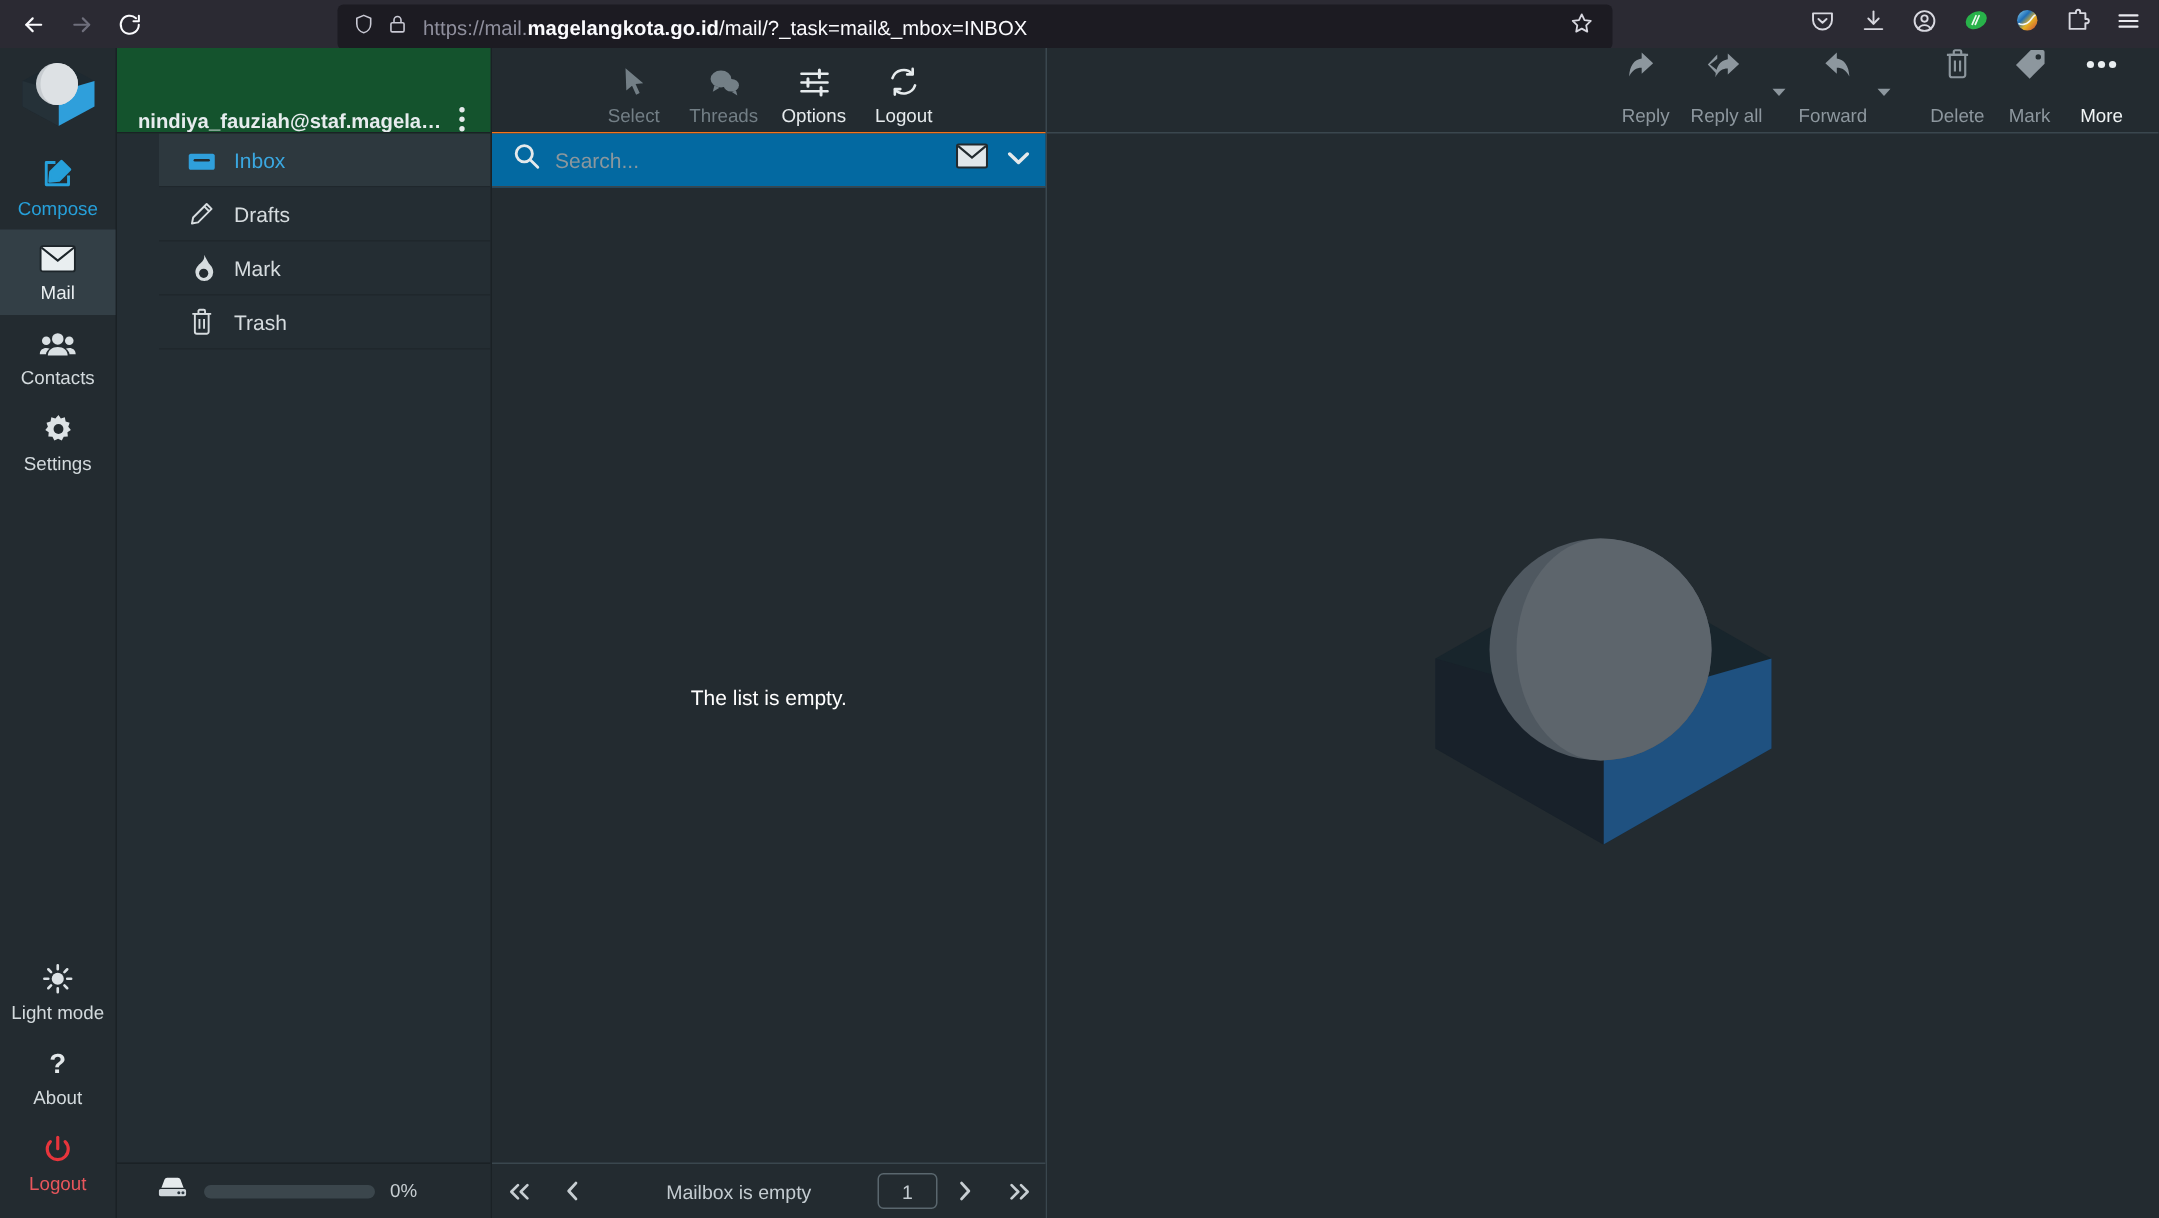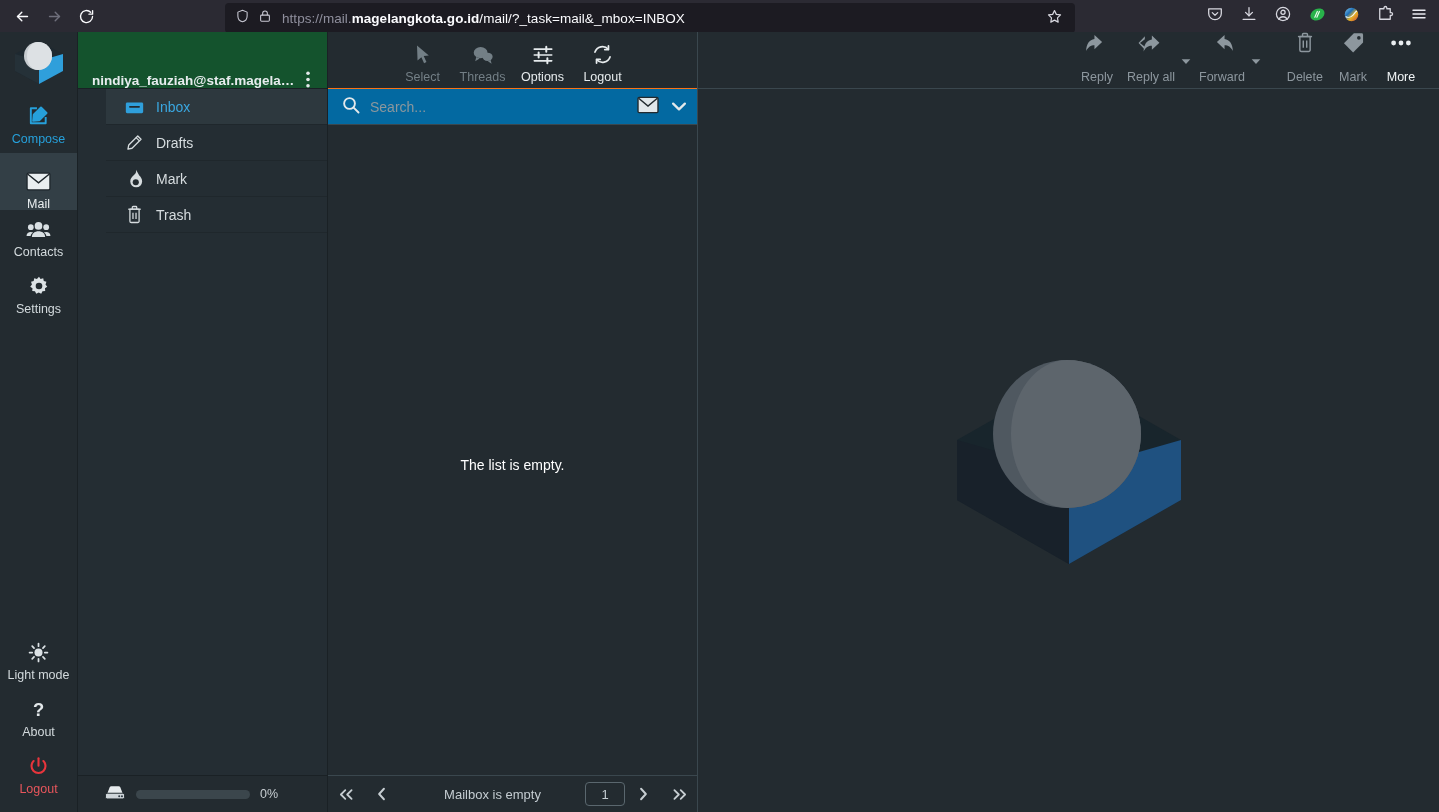--- a/index.html
+++ b/index.html
@@ -78,21 +78,21 @@
     display: flex; flex-direction: column;
     align-items: center; justify-content: center;
     gap: 3px;
     color: #d3dadd;
     font-size: 12.5px;
     text-decoration: none;
     position: relative;
   }
   .task-item .tlabel { line-height: 1; }
   .task-item.compose { color: #26a0da; }
-  .task-item.active { background: #333f46; color: #e9eef0; justify-content: flex-end; }
+  .task-item.active { background: #333f46; color: #e9eef0; }
   .task-item.logout { color: #e8565c; }
   #tasks-top { display: flex; flex-direction: column; }
   #tasks-bottom { margin-top: auto; display: flex; flex-direction: column; padding-bottom: 8px; }
 
   
   #folderscol {
     width: 250px; flex: 0 0 250px;
     display: flex; flex-direction: column;
     background: #242d33;
     border-right: 1px solid #1a2125;

